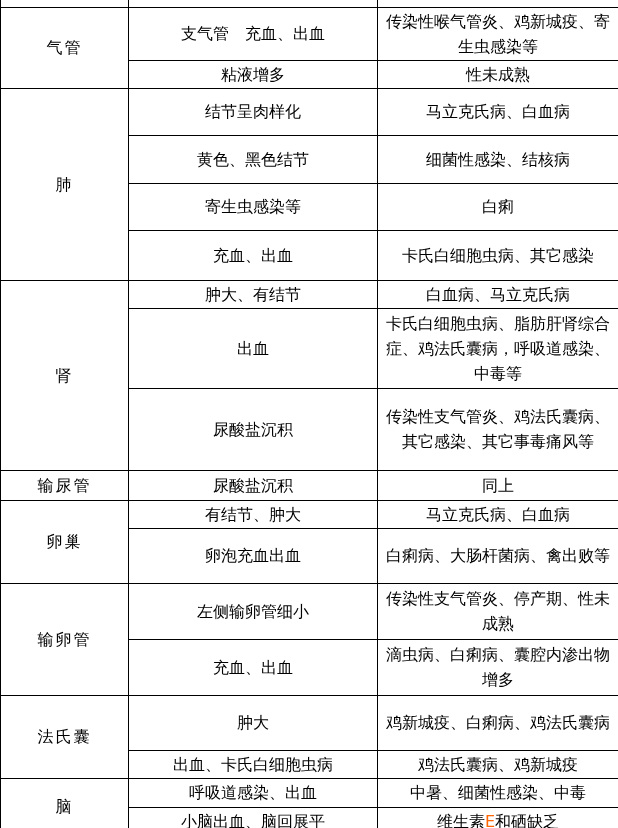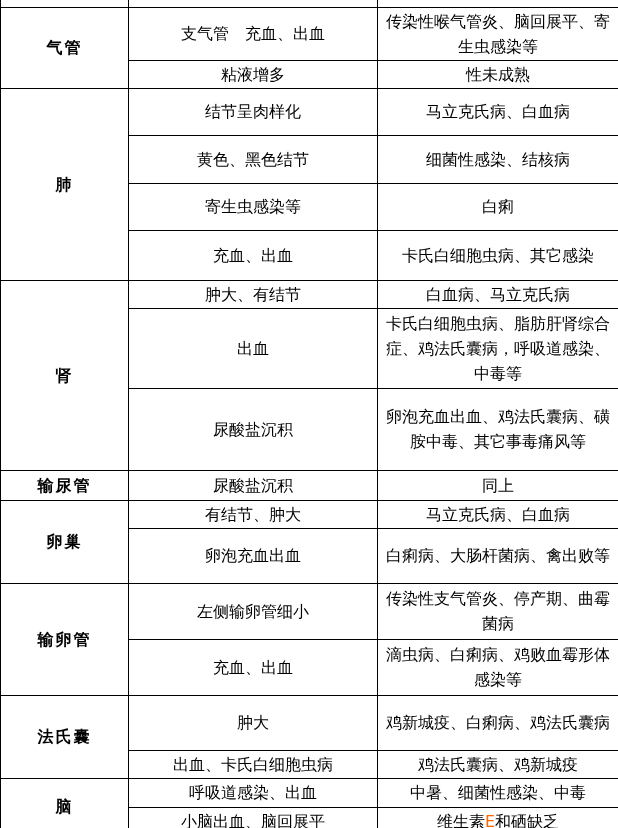--- a/index.html
+++ b/index.html
@@ -31,21 +31,21 @@
     line-height: 25px;
     color: #000;
     overflow: hidden;
   }
   tr.partial td {
     border-top: none;
     padding: 0;
   }
   td.organ {
     color: #2E9B9B;
-    font-weight: bold;
+    font-weight: normal;
     font-size: 17px;
     letter-spacing: 2px;
   }
   .hl {
     color: #FF6600;
   }
 </style>
 </head>
 <body>
 
@@ -59,21 +59,21 @@
   <tbody>
       <tr class="partial" style="height:7px">
     <td></td>
     <td></td>
     <td></td>
   </tr>
 
   <tr style="height:50px">
     <td class="organ" rowspan="2">气管</td>
     <td>支气管　充血、出血</td>
-    <td>传染性喉气管炎、脑回展平、寄生虫感染等</td>
+    <td>传染性喉气管炎、鸡新城疫、寄生虫感染等</td>
   </tr>
   <tr style="height:28px">
     <td>粘液增多</td>
     <td>性未成熟</td>
   </tr>
 
   <tr style="height:47px">
     <td class="organ" rowspan="4">肺</td>
     <td>结节呈肉样化</td>
     <td>马立克氏病、白血病</td>
@@ -95,21 +95,21 @@
     <td class="organ" rowspan="3">肾</td>
     <td>肿大、有结节</td>
     <td>白血病、马立克氏病</td>
   </tr>
   <tr style="height:80px">
     <td>出血</td>
     <td>卡氏白细胞虫病、脂肪肝肾综合症、鸡法氏囊病，呼吸道感染、中毒等</td>
   </tr>
   <tr style="height:82px">
     <td>尿酸盐沉积</td>
-    <td>卵泡充血出血、鸡法氏囊病、磺胺中毒、其它事毒痛风等</td>
+    <td>传染性支气管炎、鸡法氏囊病、其它感染、其它事毒痛风等</td>
   </tr>
 
   <tr style="height:30px">
     <td class="organ">输尿管</td>
     <td>尿酸盐沉积</td>
     <td>同上</td>
   </tr>
 
   <tr style="height:28px">
     <td class="organ" rowspan="2">卵巢</td>
@@ -117,25 +117,25 @@
     <td>马立克氏病、白血病</td>
   </tr>
   <tr style="height:55px">
     <td>卵泡充血出血</td>
     <td>白痢病、大肠杆菌病、禽出败等</td>
   </tr>
 
   <tr style="height:56px">
     <td class="organ" rowspan="2">输卵管</td>
     <td>左侧输卵管细小</td>
-    <td>传染性支气管炎、停产期、曲霉菌病</td>
+    <td>传染性支气管炎、停产期、性未成熟</td>
   </tr>
   <tr style="height:56px">
     <td>充血、出血</td>
-    <td>滴虫病、白痢病、鸡败血霉形体感染等</td>
+    <td>滴虫病、白痢病、囊腔内渗出物增多</td>
   </tr>
 
   <tr style="height:55px">
     <td class="organ" rowspan="2">法氏囊</td>
     <td>肿大</td>
     <td>鸡新城疫、白痢病、鸡法氏囊病</td>
   </tr>
   <tr style="height:26px">
     <td>出血、卡氏白细胞虫病</td>
     <td>鸡法氏囊病、鸡新城疫</td>

